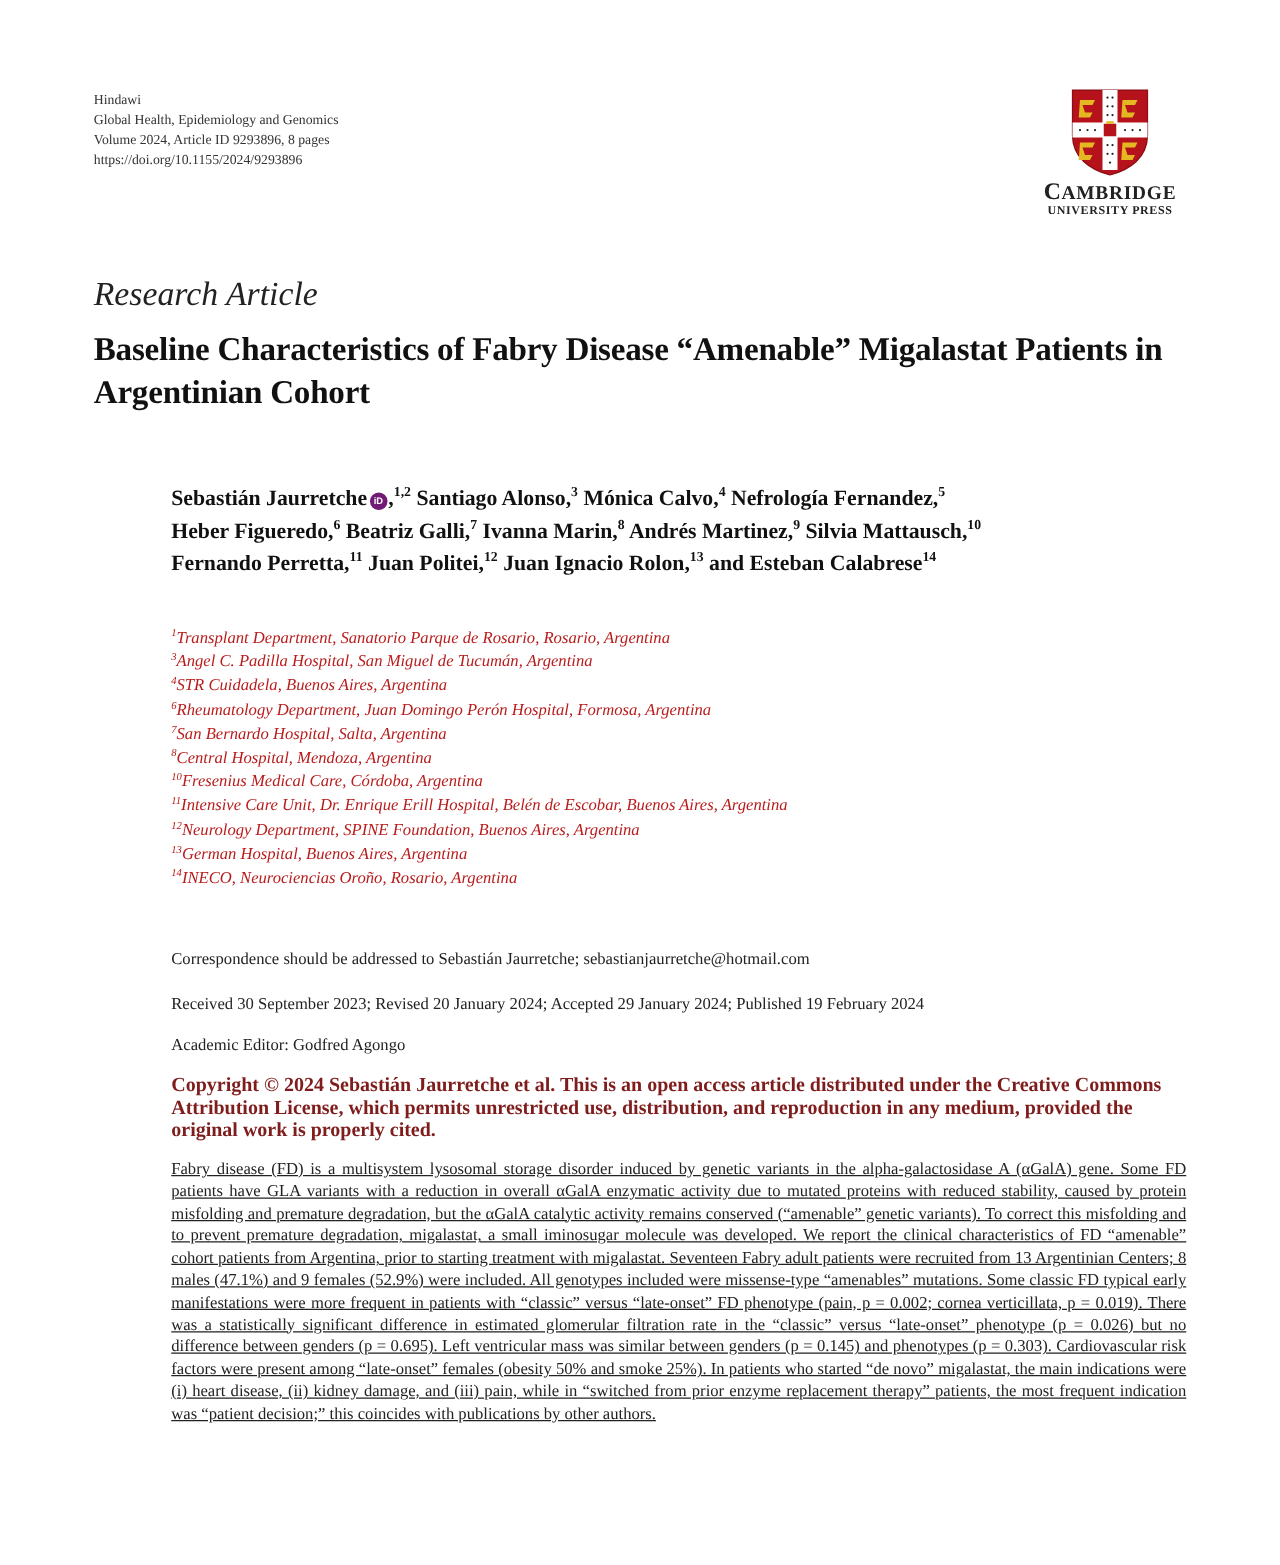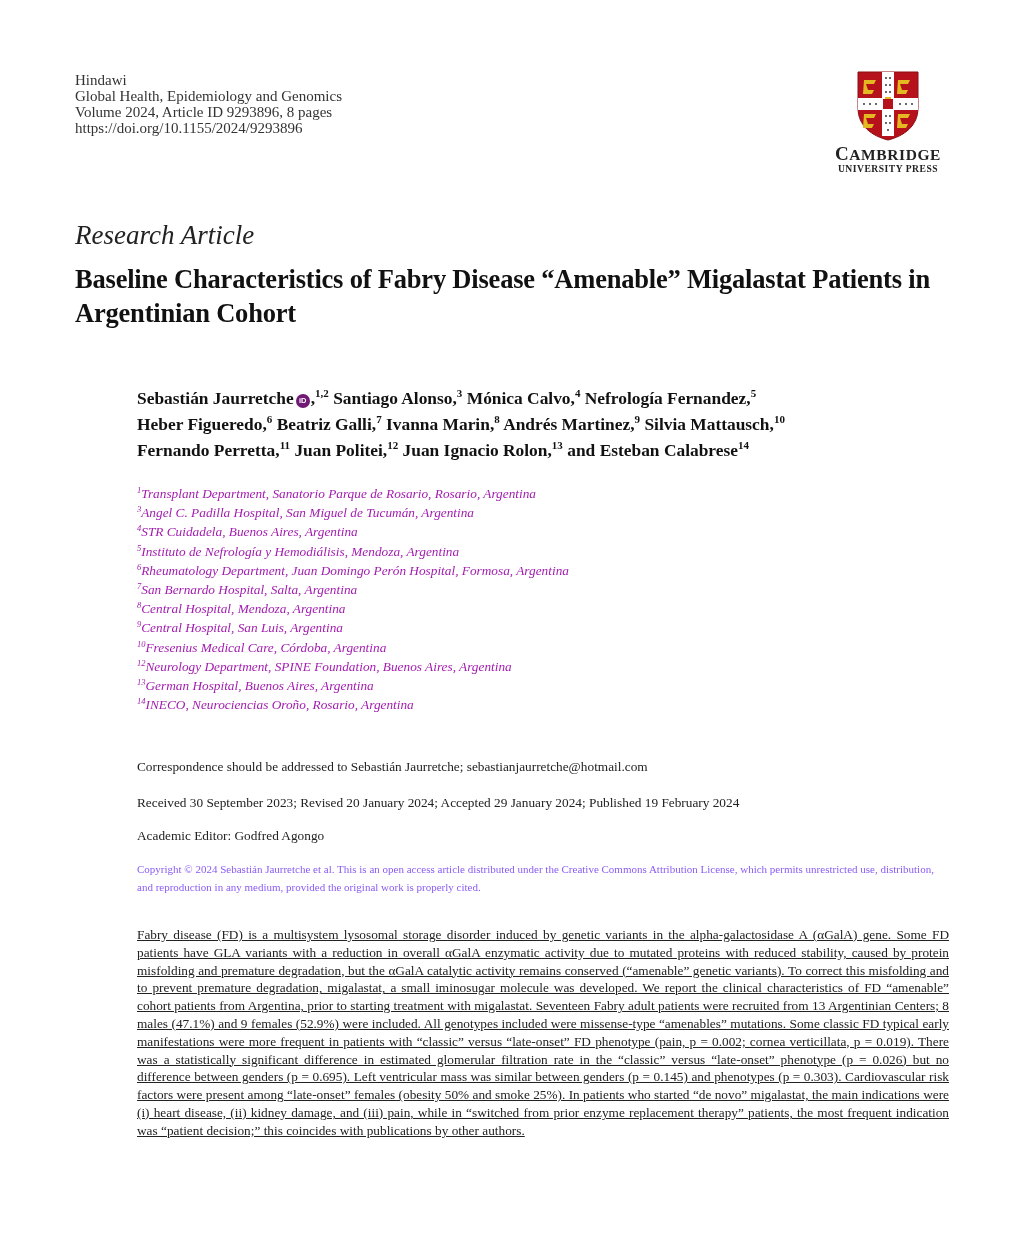--- a/index.html
+++ b/index.html
@@ -1,33 +1,33 @@
 <!DOCTYPE html>
 <html><head>
 <meta charset="utf-8">
 <style>
   html, body { margin: 0; padding: 0; background: #ffffff; }
   body { width: 1024px; height: 1252px; position: relative; overflow: hidden; color: #1a1a1a; font-family: "Liberation Serif", "DejaVu Serif", serif; }
-  .journal-meta { position: absolute; left: 75px; top: 72px; font-size: 15px; line-height: 16px; color: #333; }
+  .journal-meta { position: absolute; left: 75px; top: 72px; font-size: 11px; line-height: 16px; color: #333; }
   .journal-meta div { white-space: nowrap; }
   .logo { position: absolute; left: 826px; top: 70px; width: 124px; text-align: center; }
   .shield { display: block; margin: 0 auto; }
   .logo-word { font-size: 15.5px; font-weight: bold; letter-spacing: 0.6px; color: #222; margin-top: 4px; line-height: 16px; }
   .logo-word .big { font-size: 19px; }
   .logo-sub { font-size: 9.6px; font-weight: bold; letter-spacing: 0.5px; color: #222; line-height: 12px; }
   .article-type { position: absolute; left: 75px; top: 220px; font-size: 27px; font-style: italic; color: #222; }
   .title { position: absolute; left: 75px; top: 262px; width: 900px; font-size: 26.5px; font-weight: bold; line-height: 34px; color: #111; font-family: "Liberation Serif", serif; letter-spacing: -0.2px; }
   .authors { position: absolute; left: 137px; top: 385px; width: 820px; font-size: 17.4px; font-weight: bold; line-height: 26px; color: #111; }
   .authors sup { font-size: 11px; vertical-align: 7px; line-height: 0; }
   .orcid { display: inline-block; width: 14px; height: 14px; border-radius: 50%; background: #701a75; color: #fff; font-family: "Liberation Sans", sans-serif; font-size: 7.5px; font-weight: bold; line-height: 14px; text-align: center; vertical-align: 1px; margin: 0 1px 0 2px; }
-  .affils { position: absolute; left: 137px; top: 484px; font-size: 13.3px; font-style: italic; line-height: 19.2px; color: #a21caf; }
+  .affils { position: absolute; left: 137px; top: 500px; font-size: 13.3px; font-style: italic; line-height: 19.2px; color: #b91c1c; }
   .affils sup { font-size: 8.5px; vertical-align: 5px; line-height: 0; }
   .affils div { white-space: nowrap; }
   .info { position: absolute; left: 137px; font-size: 13.3px; line-height: 18px; color: #222; white-space: nowrap; }
-  .copyright { position: absolute; left: 137px; top: 860px; width: 810px; font-size: 11px; line-height: 18px; color: #8b5cf6; }
+  .copyright { position: absolute; left: 137px; top: 860px; width: 810px; font-size: 16px; line-height: 18px; color: #7f1d1d; font-weight: bold; }
   .abstract { position: absolute; left: 137px; top: 926px; width: 812px; font-size: 13.3px; line-height: 17.8px; color: #222; text-align: justify; text-decoration: underline; }
 </style>
 </head>
 <body>
 
 <div class="journal-meta">
   <div>Hindawi</div>
   <div>Global Health, Epidemiology and Genomics</div>
   <div>Volume 2024, Article ID 9293896, 8 pages</div>
   <div>https://doi.org/10.1155/2024/9293896</div>
@@ -87,26 +87,25 @@
   <span><span>Juan Politei</span>,<sup>12</sup></span>
   <span><span>Juan Ignacio Rolon</span>,<sup>13</sup></span>
   <span>and</span>
   <span><span>Esteban Calabrese</span><sup>14</sup></span>
 </div>
 
 <div class="affils">
   <div><sup>1</sup><span>Transplant Department, Sanatorio Parque de Rosario, Rosario, Argentina</span></div>
   <div><sup>3</sup><span>Angel C. Padilla Hospital, San Miguel de Tucumán, Argentina</span></div>
   <div><sup>4</sup><span>STR Cuidadela, Buenos Aires, Argentina</span></div>
-  <div><sup>5</sup><span>Instituto de Nefrología y Hemodiálisis, Mendoza, Argentina</span></div>
   <div><sup>6</sup><span>Rheumatology Department, Juan Domingo Perón Hospital, Formosa, Argentina</span></div>
   <div><sup>7</sup><span>San Bernardo Hospital, Salta, Argentina</span></div>
   <div><sup>8</sup><span>Central Hospital, Mendoza, Argentina</span></div>
-  <div><sup>9</sup><span>Central Hospital, San Luis, Argentina</span></div>
   <div><sup>10</sup><span>Fresenius Medical Care, Córdoba, Argentina</span></div>
+  <div><sup>11</sup><span>Intensive Care Unit, Dr. Enrique Erill Hospital, Belén de Escobar, Buenos Aires, Argentina</span></div>
   <div><sup>12</sup><span>Neurology Department, SPINE Foundation, Buenos Aires, Argentina</span></div>
   <div><sup>13</sup><span>German Hospital, Buenos Aires, Argentina</span></div>
   <div><sup>14</sup><span>INECO, Neurociencias Oroño, Rosario, Argentina</span></div>
 </div>
 
 <div class="info" style="top:758px;">Correspondence should be addressed to Sebastián Jaurretche; sebastianjaurretche@hotmail.com</div>
 <div class="info" style="top:794px;">Received 30 September 2023; Revised 20 January 2024; Accepted 29 January 2024; Published 19 February 2024</div>
 <div class="info" style="top:827px;">Academic Editor: Godfred Agongo</div>
 
 <div class="copyright">Copyright © 2024 Sebastián Jaurretche et al. This is an open access article distributed under the Creative Commons Attribution License, which permits unrestricted use, distribution, and reproduction in any medium, provided the original work is properly cited.</div>

